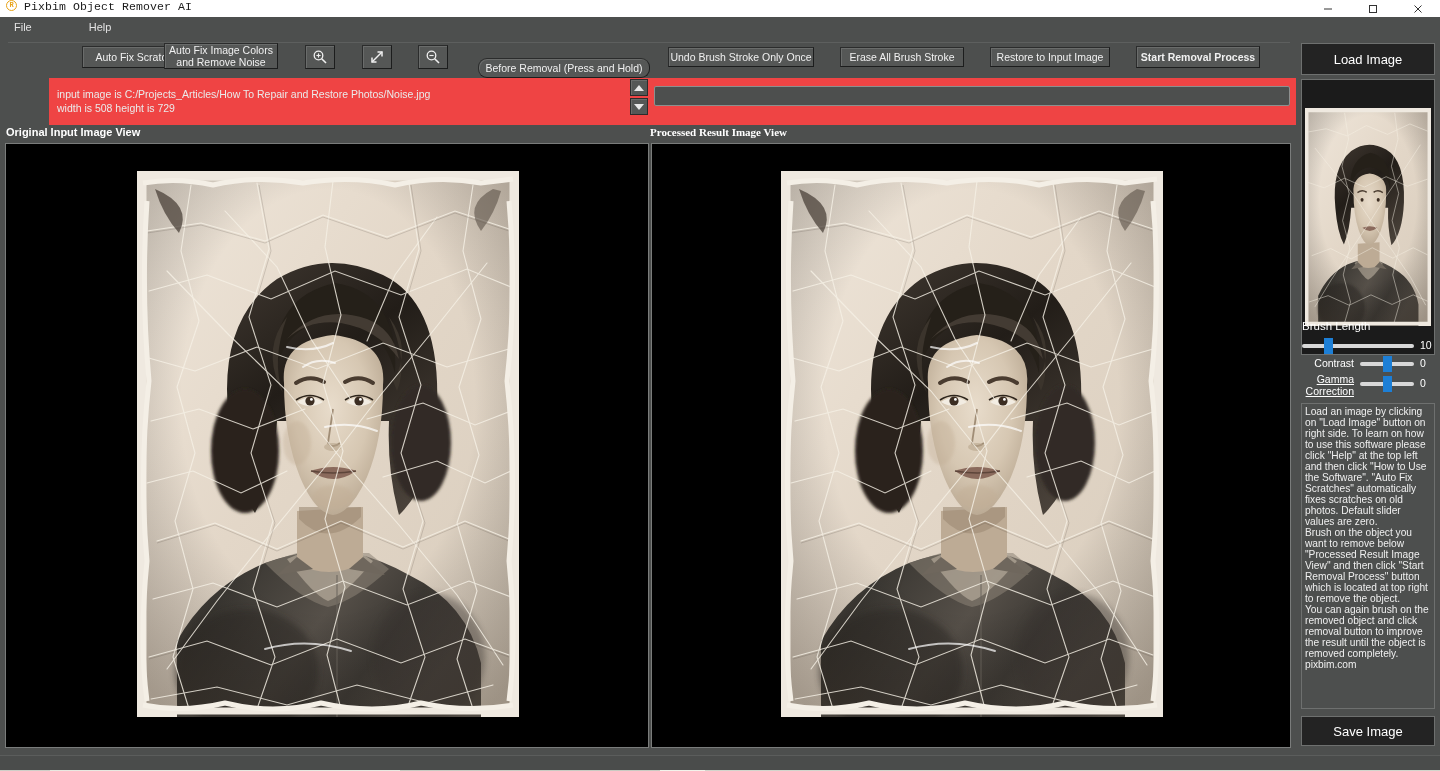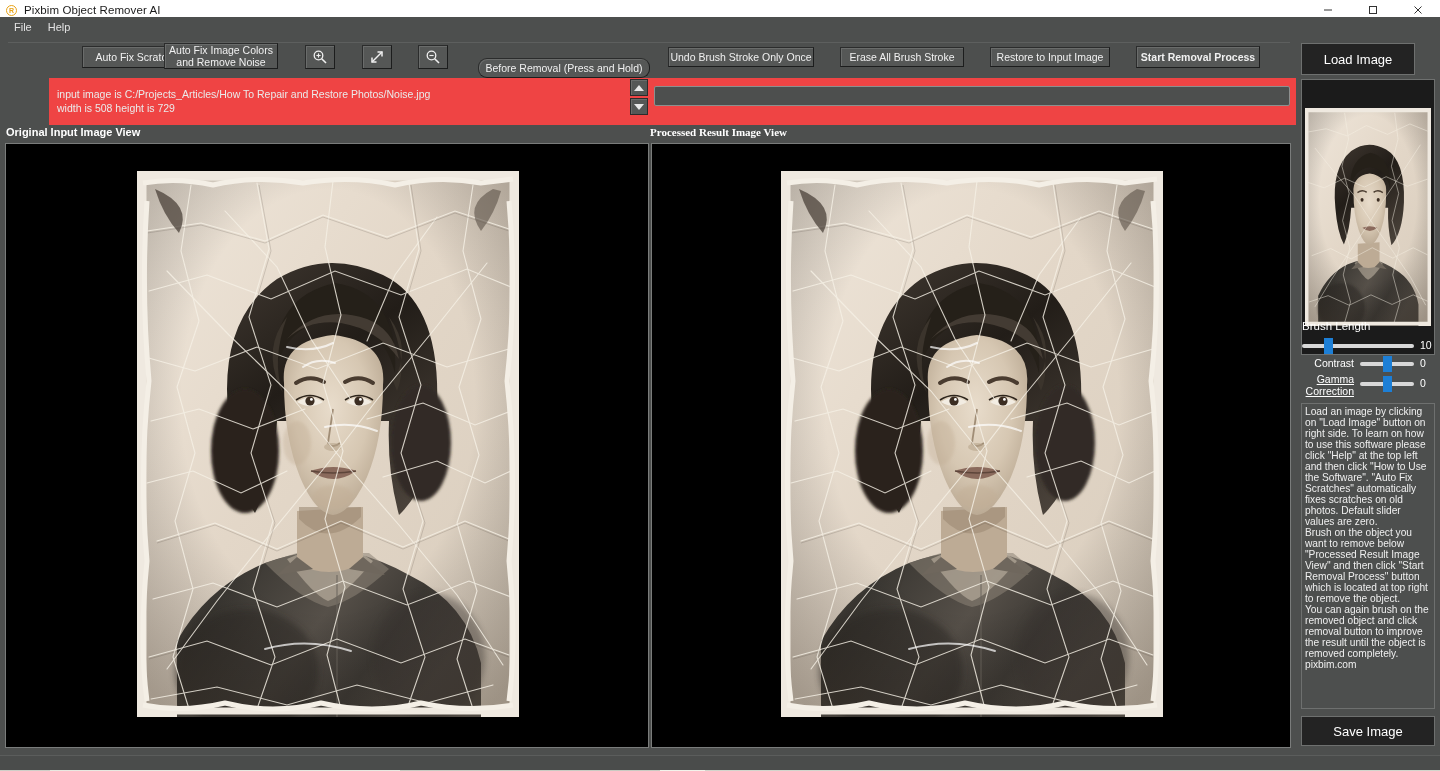--- a/index.html
+++ b/index.html
@@ -7,41 +7,42 @@
     width: 1440px; height: 771px;
     background: #4d4f4e;
     font-family: "Liberation Sans", sans-serif;
     overflow: hidden;
   }
   #app { position: relative; width: 1440px; height: 771px; }
 
   
   .titlebar {
     position: absolute; left: 0; top: 0; width: 1440px; height: 21px;
-    background: #ffffff; display: flex; align-items: center;
+    background: #ffffff; display: flex; 
     border-bottom: 1px solid #d8d8d8;
+    font-family: Liberation Mono, monospace;
   }
   .app-icon {
     width: 11px; height: 11px; margin-left: 6px; margin-right: 7px;
     border-radius: 50%; border: 1.6px solid #e8a317;
     display: flex; align-items: center; justify-content: center;
     font-size: 7px; color: #e8a317; font-weight: bold; line-height: 1;
   }
   .title-text { font-size: 11.5px; color: #1a1a1a; letter-spacing: 0.1px; }
   .win-ctrls { margin-left: auto; display: flex; height: 17px; }
   .win-btn {
     width: 45px; height: 17px; display: flex; align-items: center;
     justify-content: center; color: #333; font-size: 11px;
   }
   .win-btn svg { display: block; }
 
   
   .menubar {
     position: absolute; left: 0; top: 17px; width: 1440px; height: 21px;
-    background: #4d4f4e; display: flex; align-items: center; padding-left: 6px;
+    background: #4d4f4e; display: flex; align-items: center; padding-left: 6px; gap: 41px;
   }
   .menu-item {
     font-size: 11px; color: #e3e3e3; padding: 2px 8px; line-height: 1;
   }
 
   
   .toolbar {
     position: absolute; left: 0; top: 38px; width: 1440px; height: 40px;
     background: #4d4f4e;
   }
@@ -121,21 +122,21 @@
   
   .sidebar {
     position: absolute; left: 1296px; top: 38px; width: 144px; height: 717px;
     background: #4d4f4e;
   }
   .dark-btn {
     background: #232323; color: #ffffff; border: 1px solid #6e706f;
     font-size: 13px; display: flex; align-items: center; justify-content: center;
     cursor: default;
   }
-  #load-image-button { position: absolute; left: 5px; top: 5px; width: 114px; height: 32px; }
+  #load-image-button { position: absolute; left: 5px; top: 5px; width: 134px; height: 32px; }
   #save-image-button { position: absolute; left: 5px; top: 678px; width: 134px; height: 30px; }
 
   .thumb-panel {
     position: absolute; left: 5px; top: 41px; width: 134px; height: 276px;
     background: #1b1b1b; border: 1px solid #6e706f;
     display: flex; align-items: center; justify-content: center;
   }
   #thumb-photo { width: 126px; height: 218px; }
 
   .brush-label {

